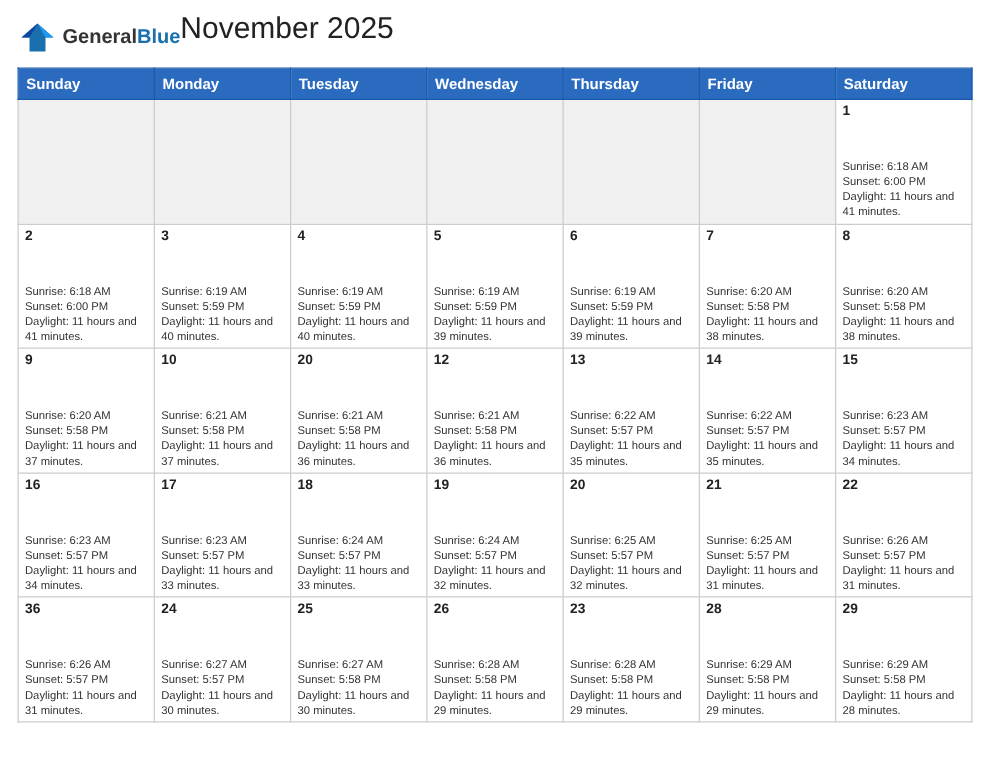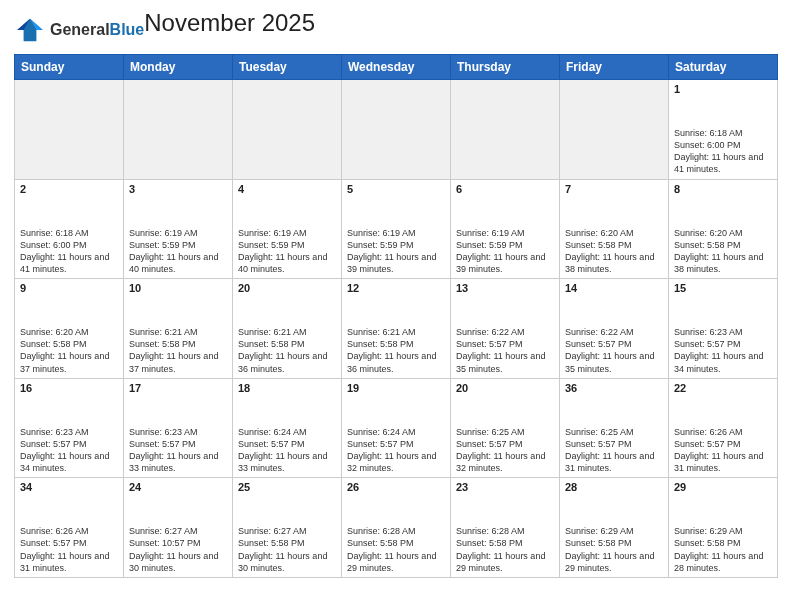--- a/index.html
+++ b/index.html
@@ -279,46 +279,46 @@
 and 32 minutes.</div>
           </td>
           <td>
             <span class="day-num">20</span>
             <div class="day-info">Sunrise: 6:25 AM
 Sunset: 5:57 PM
 Daylight: 11 hours
 and 32 minutes.</div>
           </td>
           <td>
-            <span class="day-num">36</span>
+            <span class="day-num">21</span>
             <div class="day-info">Sunrise: 6:25 AM
 Sunset: 5:57 PM
 Daylight: 11 hours
 and 31 minutes.</div>
           </td>
           <td>
             <span class="day-num">22</span>
             <div class="day-info">Sunrise: 6:26 AM
 Sunset: 5:57 PM
 Daylight: 11 hours
 and 31 minutes.</div>
           </td>
         </tr>
         <tr>
           <td>
-            <span class="day-num">34</span>
+            <span class="day-num">36</span>
             <div class="day-info">Sunrise: 6:26 AM
 Sunset: 5:57 PM
 Daylight: 11 hours
 and 31 minutes.</div>
           </td>
           <td>
             <span class="day-num">24</span>
             <div class="day-info">Sunrise: 6:27 AM
-Sunset: 10:57 PM
+Sunset: 5:57 PM
 Daylight: 11 hours
 and 30 minutes.</div>
           </td>
           <td>
             <span class="day-num">25</span>
             <div class="day-info">Sunrise: 6:27 AM
 Sunset: 5:58 PM
 Daylight: 11 hours
 and 30 minutes.</div>
           </td>

